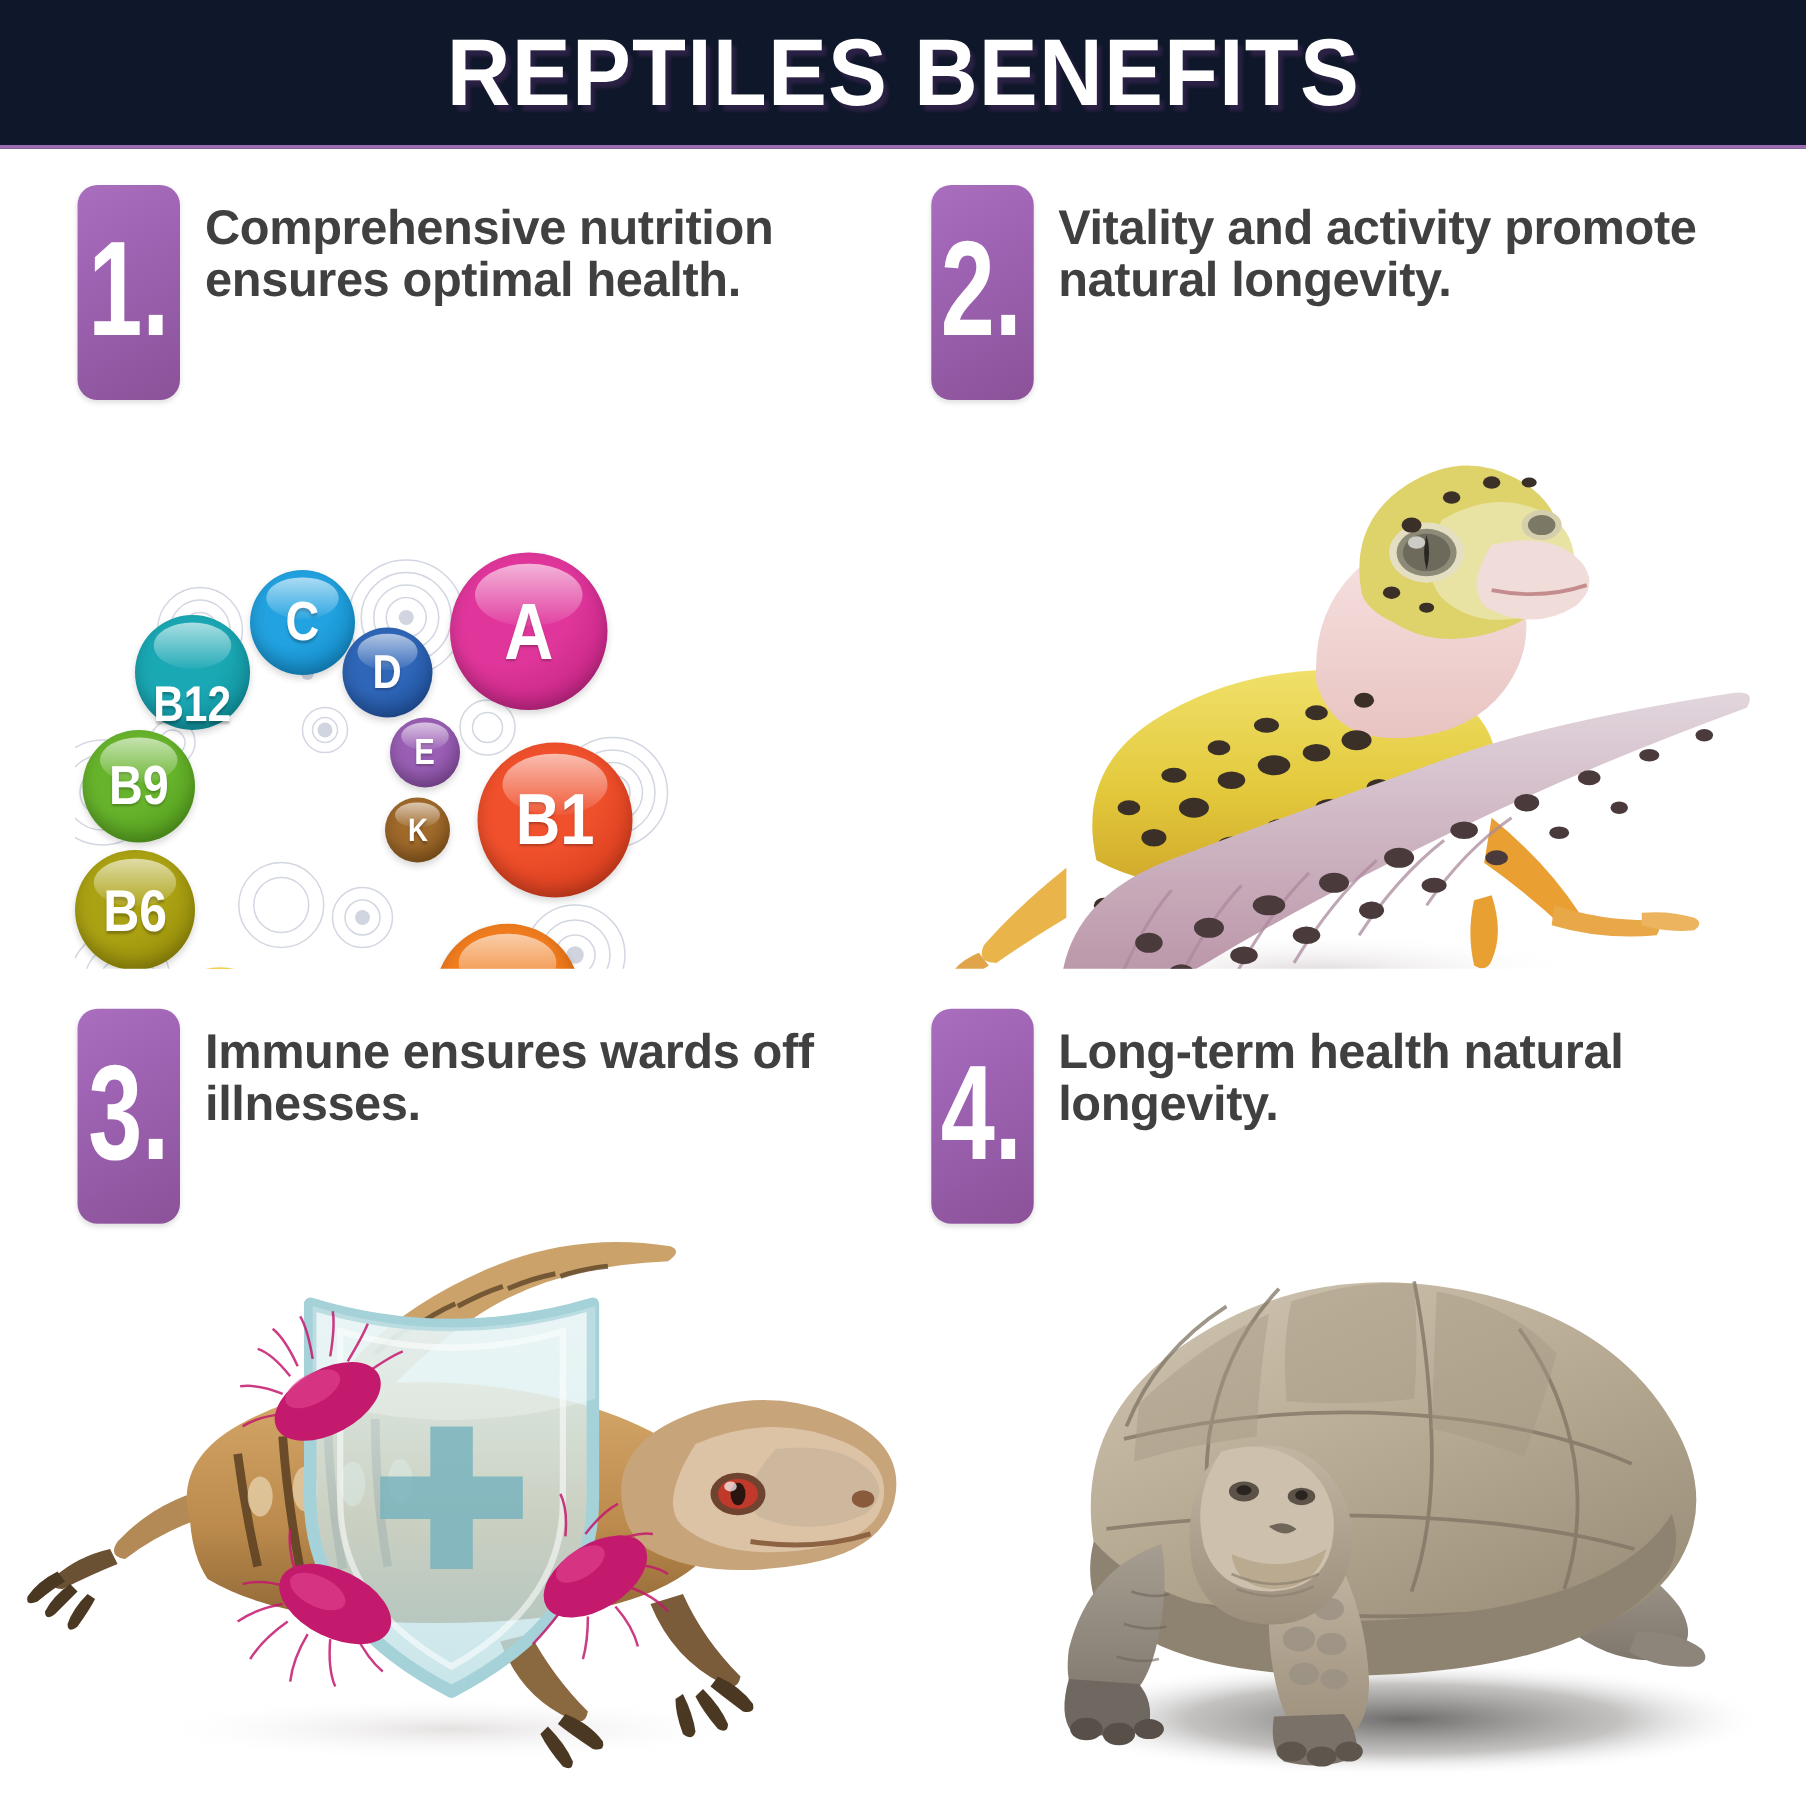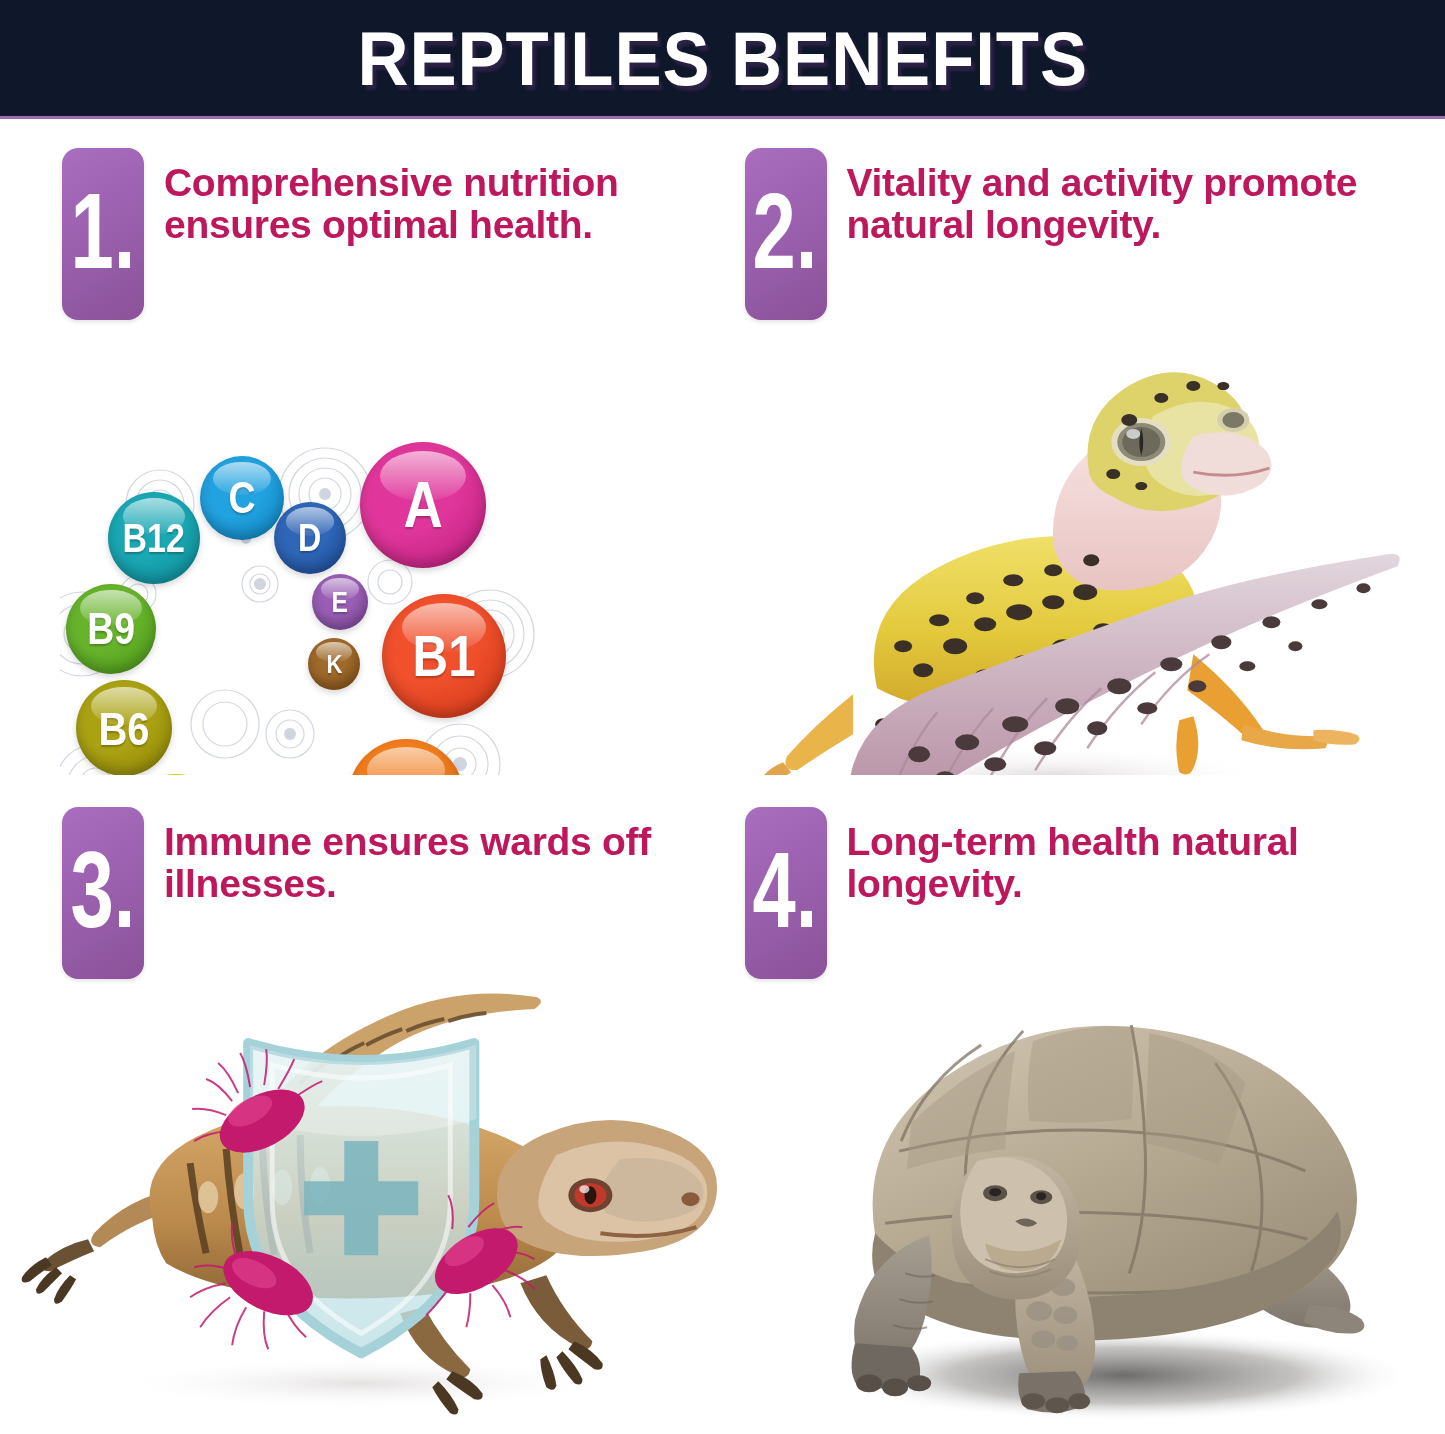--- a/index.html
+++ b/index.html
@@ -44,21 +44,21 @@
     box-shadow:0 2px 4px rgba(0,0,0,0.12);
     display:flex;align-items:center;justify-content:center;
     color:#ffffff;
     font-family:"Liberation Sans Narrow","Liberation Sans",sans-serif;
     font-weight:bold;font-size:108px;line-height:1;
     transform-origin:center;
   }
   .badge span{transform:scaleX(0.72);display:inline-block;padding-bottom:6px;}
   .head-text{
     font-size:39px;line-height:1.08;font-weight:bold;
-    color:#be185d;padding-top:14px;letter-spacing:-0.3px;
+    color:#404040;padding-top:14px;letter-spacing:-0.3px;
   }
   
   .art{position:absolute;left:0;right:0;top:208px;bottom:0;}
 
   
   .wheel{position:absolute;left:60px;top:110px;width:500px;height:480px;}
   .deco{position:absolute;inset:0;}
   .bub{
     position:absolute;border-radius:50%;
     display:flex;align-items:center;justify-content:center;
@@ -158,27 +158,27 @@
             <div class="bub" style="left: 300px; top: 8px; width: 126px; height: 126px; font-size: 64px; background: radial-gradient(circle at 34% 26%, rgb(224, 54, 155) 0%, rgb(224, 54, 155) 45%, rgb(184, 29, 123) 100%);">
               <span class="lbl">A</span>
             </div>
             <div class="bub" style="left: 322px; top: 160px; width: 124px; height: 124px; font-size: 58px; background: radial-gradient(circle at 34% 26%, rgb(240, 80, 44) 0%, rgb(240, 80, 44) 45%, rgb(204, 53, 22) 100%);">
               <span class="lbl">B1</span>
             </div>
             <div class="bub" style="left: 288px; top: 305px; width: 116px; height: 116px; font-size: 55px; background: radial-gradient(circle at 34% 26%, rgb(240, 124, 30) 0%, rgb(240, 124, 30) 45%, rgb(207, 93, 9) 100%);">
               <span class="lbl">B2</span>
             </div>
             <div class="bub" style="left: 62px; top: 340px; width: 108px; height: 108px; font-size: 52px; background: radial-gradient(circle at 34% 26%, rgb(245, 199, 18) 0%, rgb(245, 199, 18) 45%, rgb(214, 165, 5) 100%);"></div>
-            <div class="bub" style="left: 16px; top: 246px; width: 96px; height: 96px; font-size: 47px; background: radial-gradient(circle at 34% 26%, rgb(171, 162, 19) 0%, rgb(171, 162, 19) 45%, rgb(141, 132, 6) 100%);">
+            <div class="bub" style="left: 0; top: 246px; width: 96px; height: 96px; font-size: 47px; background: radial-gradient(circle at 34% 26%, rgb(171, 162, 19) 0%, rgb(171, 162, 19) 45%, rgb(141, 132, 6) 100%);">
               <span class="lbl">B6</span>
             </div>
             <div class="bub" style="left: 6px; top: 150px; width: 90px; height: 90px; font-size: 44px; background: radial-gradient(circle at 34% 26%, rgb(103, 180, 44) 0%, rgb(103, 180, 44) 45%, rgb(76, 148, 23) 100%); text-align: center;">
               <span class="lbl">B9</span>
             </div>
-            <div class="bub" style="left: 48px; top: 58px; width: 92px; height: 92px; font-size: 40px; background: radial-gradient(circle at 34% 26%, rgb(26, 168, 180) 0%, rgb(26, 168, 180) 45%, rgb(13, 136, 148) 100%);">
+            <div class="bub" style="left: 48px; top: 58px; width: 92px; height: 92px; font-size: 40px; background: radial-gradient(circle at 34% 26%, rgb(26, 168, 180) 0%, rgb(26, 168, 180) 45%, rgb(13, 136, 148) 100%); align-items: flex-end;">
               <span class="lbl">B12</span>
             </div>
             <div class="bub" style="left: 140px; top: 22px; width: 84px; height: 84px; font-size: 44px; background: radial-gradient(circle at 34% 26%, rgb(34, 162, 224) 0%, rgb(34, 162, 224) 45%, rgb(13, 129, 189) 100%);">
               <span class="lbl">C</span>
             </div>
             <div class="bub" style="left: 214px; top: 68px; width: 72px; height: 72px; font-size: 38px; background: radial-gradient(circle at 34% 26%, rgb(47, 102, 184) 0%, rgb(47, 102, 184) 45%, rgb(27, 74, 148) 100%);">
               <span class="lbl">D</span>
             </div>
             <div class="bub" style="left: 252px; top: 140px; width: 56px; height: 56px; font-size: 29px; background: radial-gradient(circle at 34% 26%, rgb(154, 95, 181) 0%, rgb(154, 95, 181) 45%, rgb(123, 67, 148) 100%);">
               <span class="lbl">E</span>

